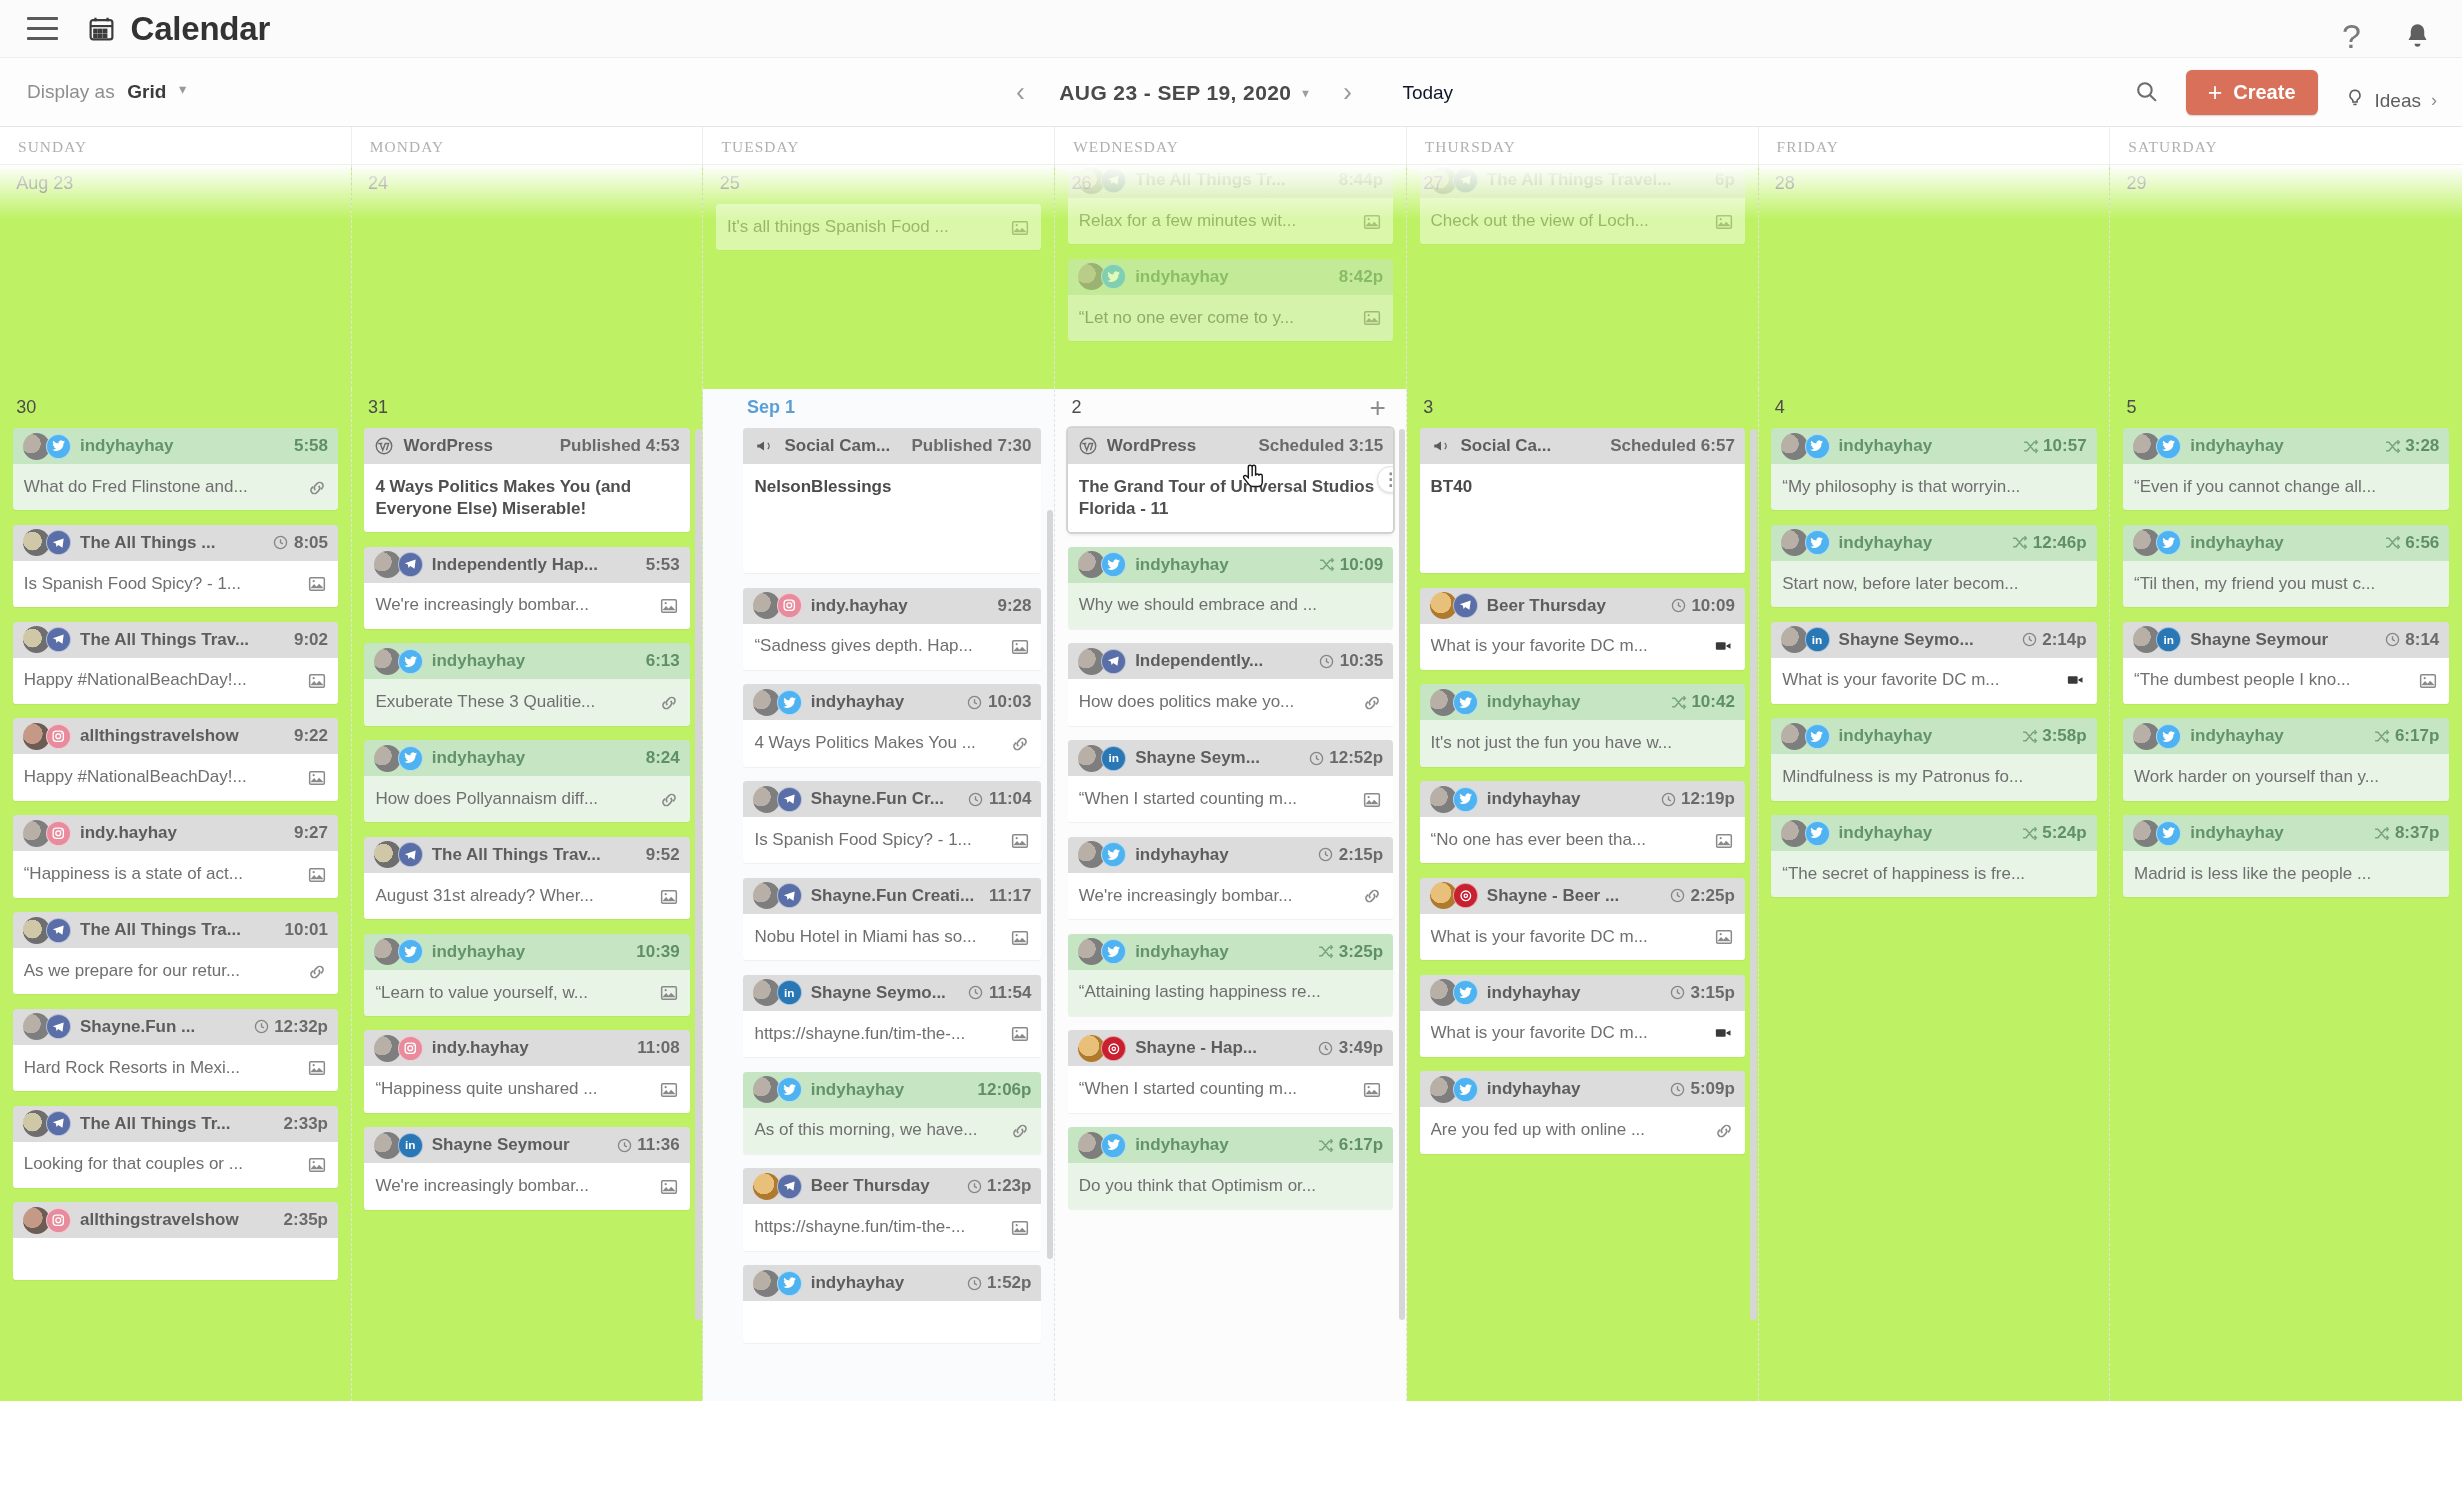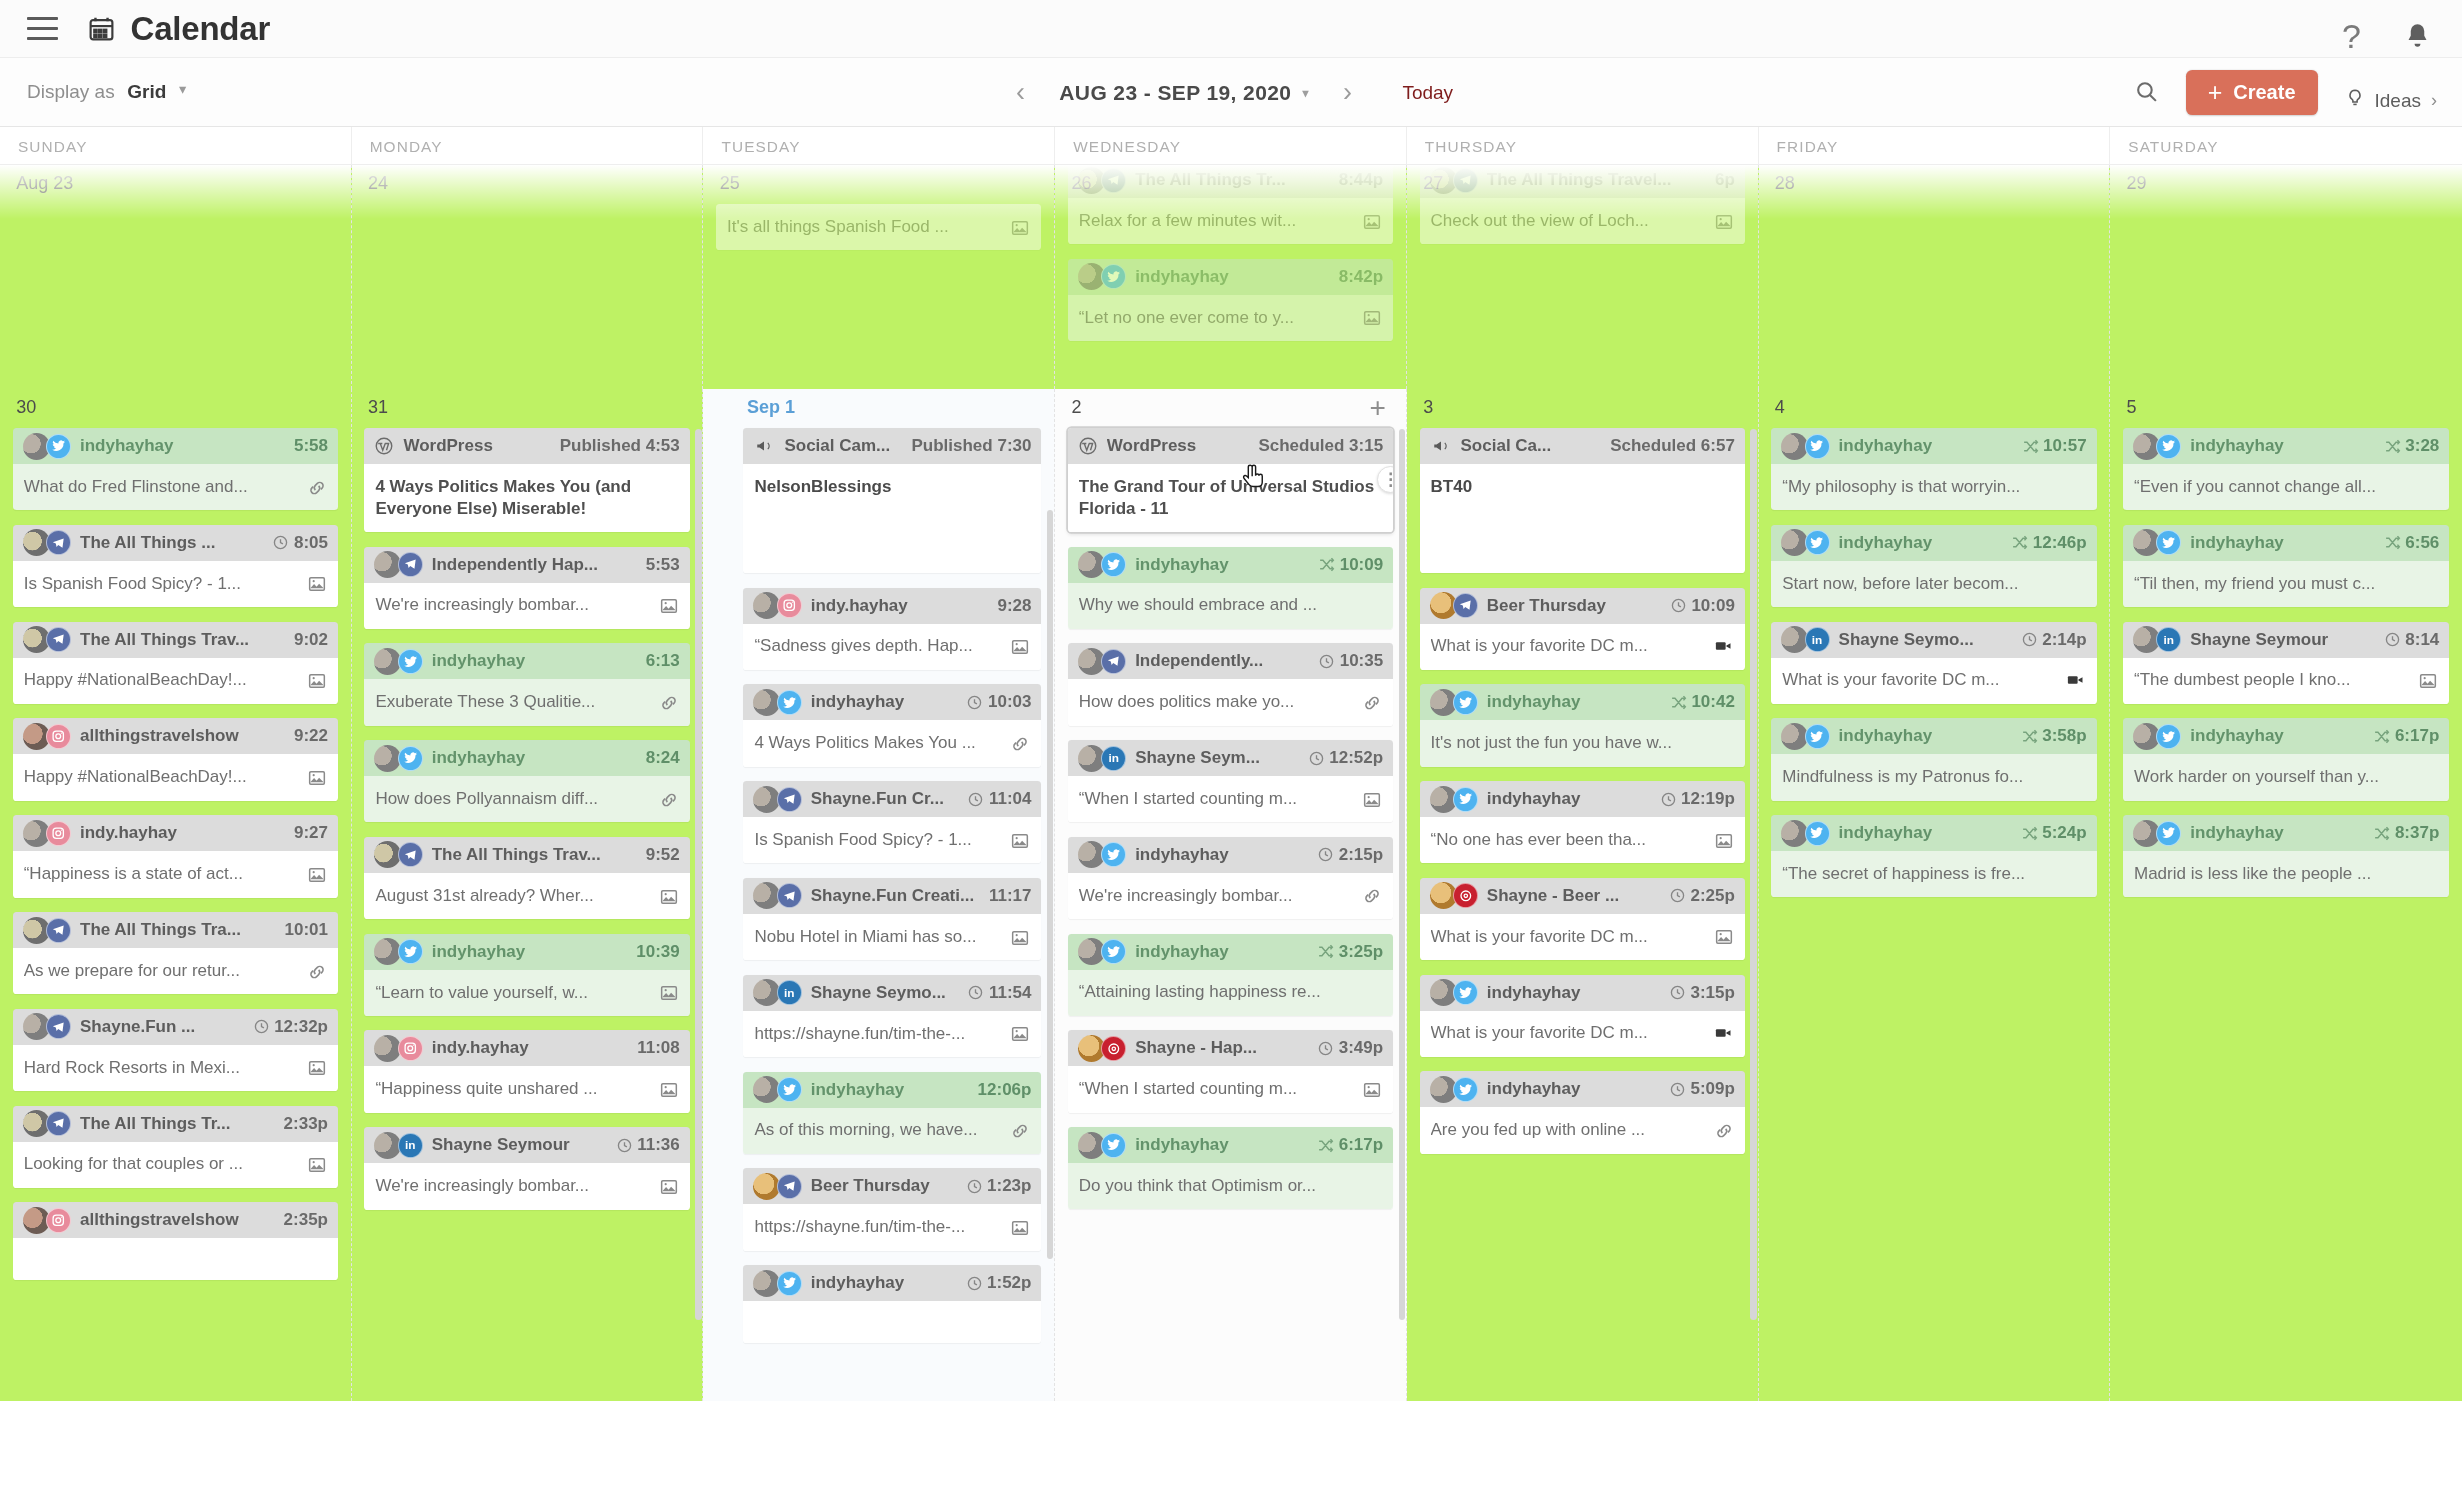--- a/index.html
+++ b/index.html
@@ -39,21 +39,21 @@
     position:absolute; left:0; right:0; top:0; height:69px;
     display:flex; align-items:center; justify-content:center; gap:27px;
     pointer-events:none;
   }
   .nav-center > *{ pointer-events:auto;}
   .arrow{ font-size:27px; color:#9b9b9b; cursor:pointer; font-weight:300;
      padding:0 7.2px; line-height:1;}
   .range{ font-size:21px; font-weight:bold; color:#4a4a4a; letter-spacing:0.4px;
       display:flex; align-items:center; gap:11px; cursor:pointer;}
   .range .caret{ font-size:11.8px; color:#9e9e9e;}
-  .today{ font-size:19px; color:#7f1d1d; cursor:pointer; margin-left:16.3px;}
+  .today{ font-size:19px; color:#0f172a; cursor:pointer; margin-left:16.3px;}
   .toolbar-right{
     position:absolute; right:25px; top:0; height:69px;
     display:flex; align-items:center; gap:27px;
   }
   .search-ico{ cursor:pointer;}
   .create-btn{
     background:#d9705a; color:#fff; border:none; border-radius:6.3px;
     height:45px; padding:0 22px; font-size:20px; font-weight:bold;
     display:flex; align-items:center; gap:11px; cursor:pointer;
     box-shadow:0 0.9px 1.8px rgba(0,0,0,.18);
@@ -61,21 +61,21 @@
   .create-btn .plus{ font-size:25px; font-weight:normal; line-height:1;}
   .ideas{ display:flex; align-items:center; gap:10px; font-size:19px; color:#5d5d5d;
     cursor:pointer;margin-top:16px;}
   .ideas .rchev{ color:#8e8e8e; font-size:18px;}
 
   
   .grid{ display:grid; grid-template-columns:repeat(7,1fr); }
   .dayhead{
     height:38px; border-right:0.9px solid #eeeeee; border-bottom:0.9px solid #eeeeee;
     padding:11px 0 0 18px; font-size:15.4px; letter-spacing:1.1px;
-    color:#b0b0b0; background:#fff;
+    color:#b0b0b0; background:#fff;font-family:Liberation Serif, serif;
   }
   .dayhead:last-child{ border-right:none;}
 
   .weekrow{ display:grid; grid-template-columns:repeat(7,1fr);}
   .daycell{
     border-right:0.9px dashed #e3e3e3;
     padding:0 12.7px 5.4px 12.7px;
     position:relative; background:#bef264; min-width:0;
   }
   .daycell:last-child{ border-right:none;}

